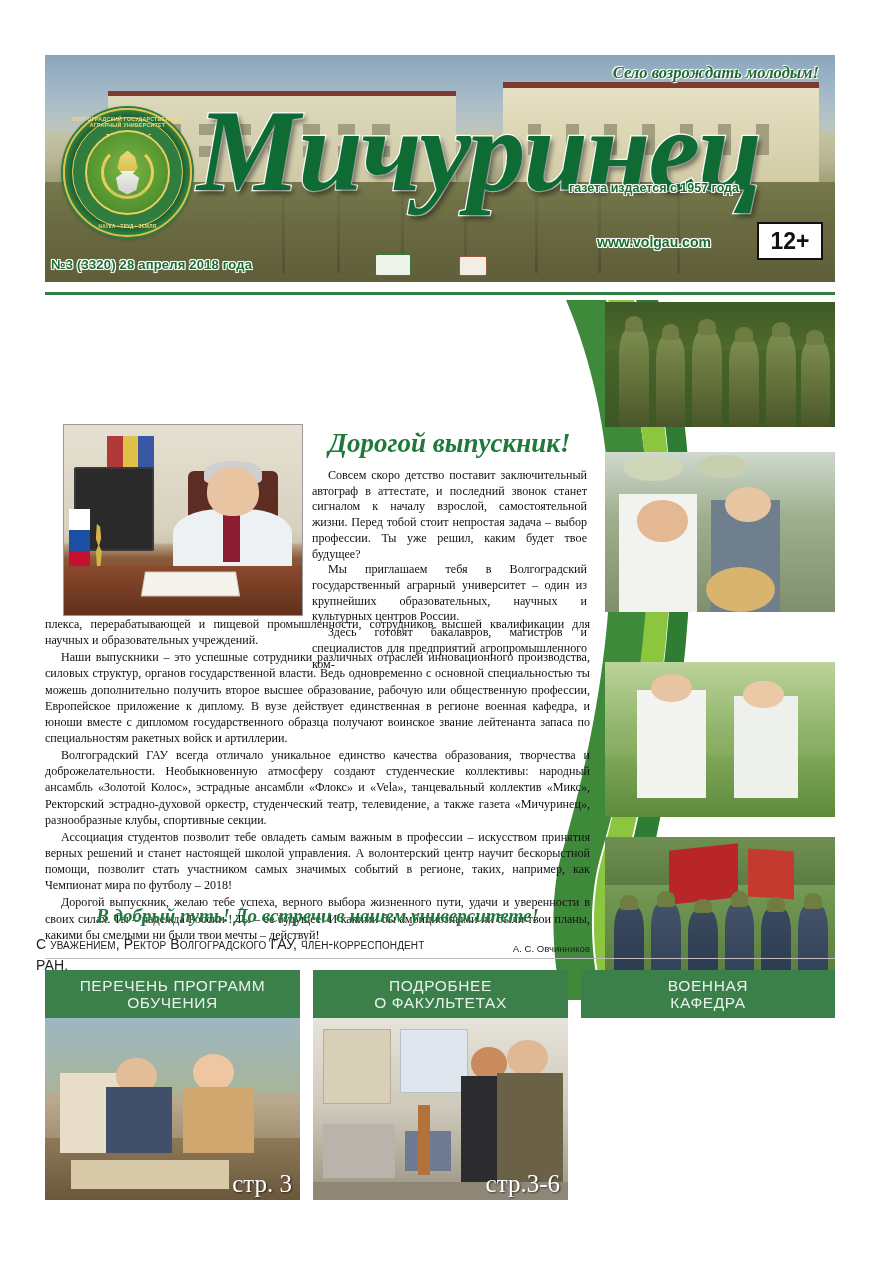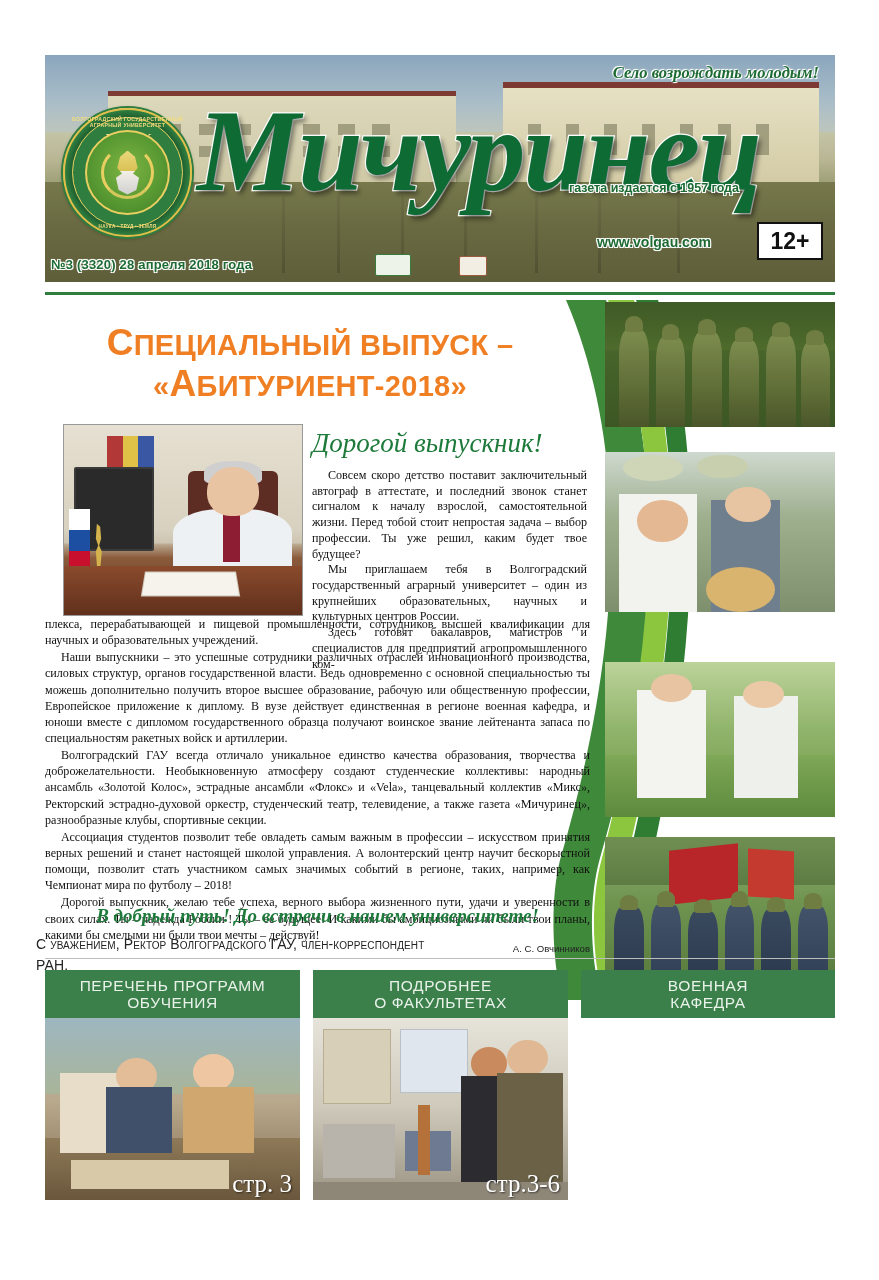--- a/index.html
+++ b/index.html
@@ -157,22 +157,22 @@
   .rp-chair{position:absolute;left:52%;top:24%;width:38%;height:32%;background:#5d2c22;border-radius:6px 6px 0 0;}
   .rp-head{position:absolute;left:60%;top:22%;width:22%;height:26%;background:#e8c4a2;border-radius:48% 48% 44% 44%;}
   .rp-hair{position:absolute;left:59%;top:19%;width:24%;height:12%;background:#cfcfcf;border-radius:50% 50% 20% 20%;}
   .rp-shirt{position:absolute;left:46%;top:44%;width:50%;height:32%;background:#eef1f3;border-radius:40% 40% 0 0;}
   .rp-tie{position:absolute;left:67%;top:46%;width:7%;height:26%;background:#8d1d33;}
   .rp-desk{position:absolute;left:0;bottom:0;width:100%;height:26%;background:linear-gradient(180deg,#8a4a2c 0%,#60301c 100%);}
   .rp-book{position:absolute;left:33%;bottom:10%;width:40%;height:13%;background:#f6f3ec;
     box-shadow:inset 0 0 0 1px #cfc9bb;transform:perspective(40px) rotateX(8deg);}
 
   .art-title{
-    position:absolute; left:312px; top:428px; width:275px; 
-    font-family:"Liberation Serif",serif; font-style:italic; font-weight:normal;
+    position:absolute; left:312px; top:428px; width:275px; text-align:center;
+    font-family:"Liberation Serif",serif; font-style:italic; font-weight:bold;
     font-size:27px; color:#1d7a3a;
   }
   .col-right{
     position:absolute; left:312px; top:468px; width:275px;
     font-size:12.1px; line-height:1.30; text-align:justify;
     text-justify:inter-word; hyphens:auto;
   }
   .full-text{
     position:absolute; left:45px; top:616px; width:545px;
     font-size:12.1px; line-height:1.335; text-align:justify;
@@ -296,24 +296,20 @@
   </div>
 
   <div class="hr-green" style="top:292px"></div>
 
   <svg class="swoosh" viewBox="0 0 120 700" preserveAspectRatio="none">
     <path d="M10,0 C70,140 72,330 4,560 C-6,600 -4,660 6,700 L46,700 C34,660 32,600 44,558 C110,330 108,140 50,0 Z" fill="#3f8a3a"></path>
     <path d="M52,0 C108,140 106,330 46,558 C34,600 36,660 48,700 L72,700 C62,660 60,602 70,562 C128,332 130,140 78,0 Z" fill="#8cc63f"></path>
     <path d="M80,0 C130,140 128,332 72,562 C62,602 64,660 74,700 L96,700 C88,660 86,604 94,566 C146,336 148,140 102,0 Z" fill="#2e7d32"></path>
   </svg>
 
-  <div class="headline">
-    <span class="l1"><span class="cap">С</span><span>ПЕЦИАЛЬНЫЙ ВЫПУСК –</span></span>
-    <span class="l2"><span>«</span><span class="cap">А</span><span>БИТУРИЕНТ-2018»</span></span>
-  </div>
 
   <div class="rector-photo">
     <div class="rp-wall"></div>
     <div class="rp-flagpole"></div>
     <div class="rp-monitor"></div>
     <div class="rp-rusflag"></div>
     <div class="rp-wheat"></div>
     <div class="rp-chair"></div>
     <div class="rp-shirt"></div>
     <div class="rp-tie"></div>

